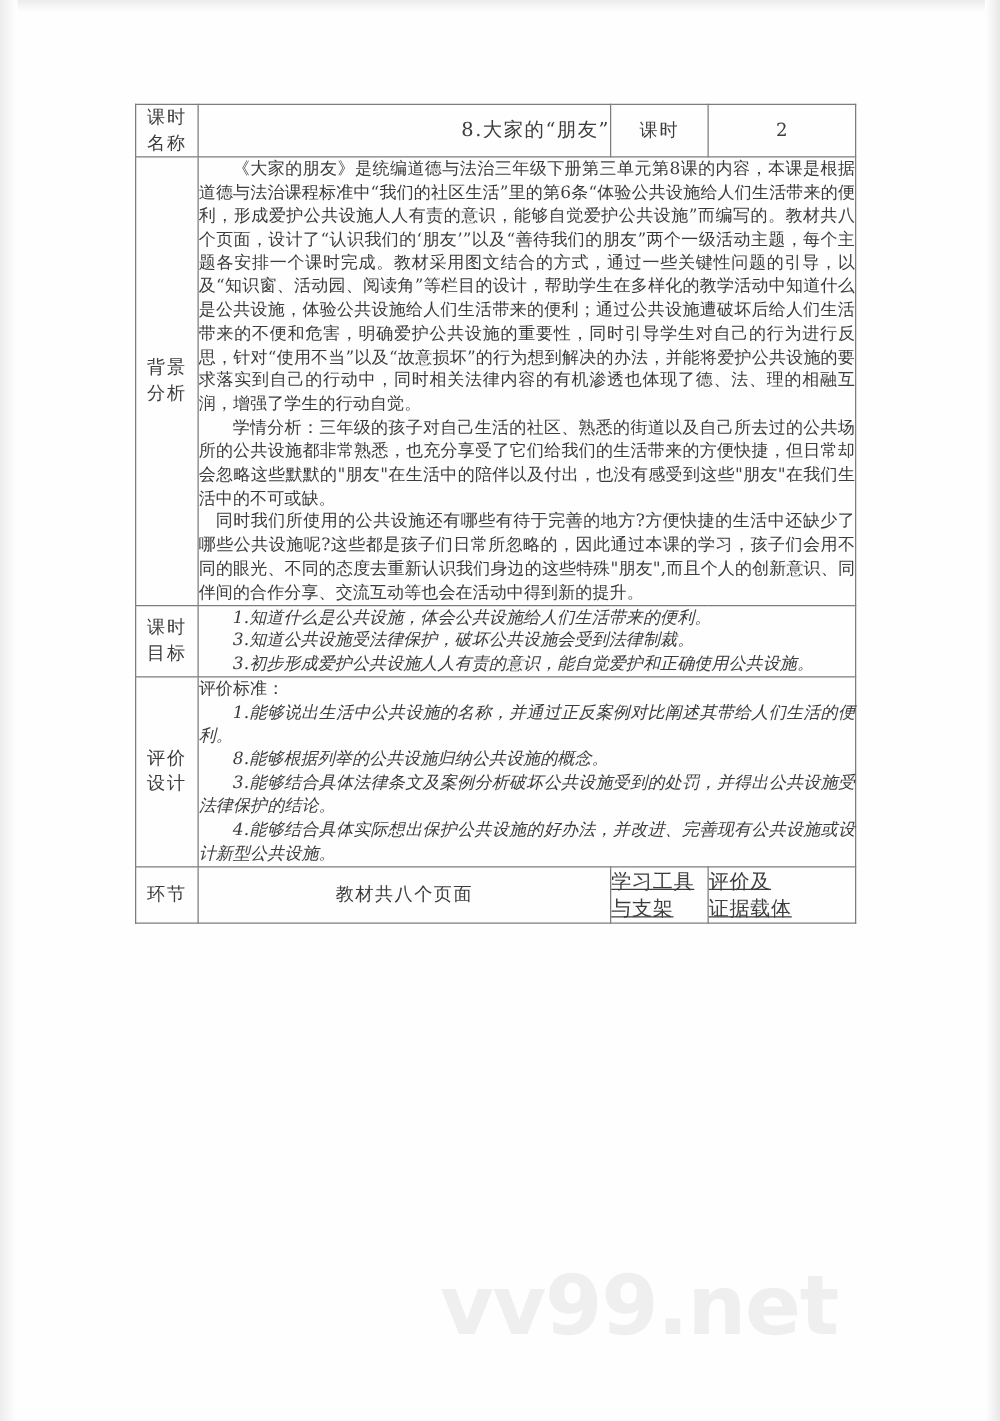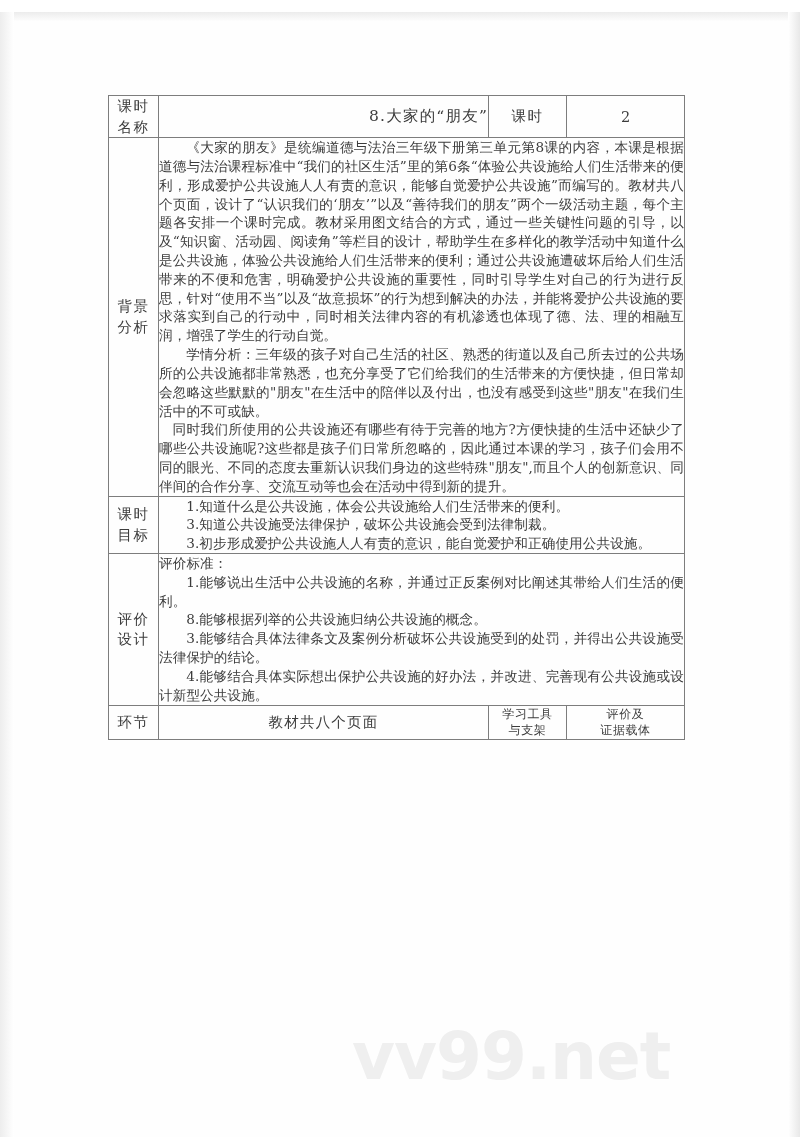--- a/index.html
+++ b/index.html
@@ -15,21 +15,20 @@
     overflow: hidden;
     font-family: "DejaVu Serif", "Liberation Serif", serif;
     color: #3a3a3a;
   }
 
   
   .page {
     position: absolute;
     inset: 0;
     background: #fefefe;
-    margin-top: 12px;
   }
 
   
   .scan-edge-left {
     position: absolute;
     top: 0; left: 0; width: 14px; height: 100%;
     background: linear-gradient(to right, #ededed, #ffffff);
     pointer-events: none;
   }
   .scan-edge-right {
@@ -123,39 +122,40 @@
     text-indent: 2em;
   }
   .body-cell p.indent-sm {
     text-indent: 1em;
   }
 
   
   .obj-line {
     margin: 0;
     text-indent: 2em;
+    font-style: italic;
   }
   .obj-head {
     margin: 0;
     text-indent: 0;
   }
 
   
   .flow-cell {
     text-align: center;
     font-size: 14.5px;
     letter-spacing: 1.2px;
     padding: 14px 4px;
   }
   .two-line-cell {
-    text-align: center;
-    font-size: 12px;
+    font-size: 16px;
     line-height: 1.4;
     letter-spacing: 0.6px;
     padding: 6px 2px;
+    text-decoration: underline;
   }
   .two-line-cell span { display: block; }
 </style>
 </head>
 <body>
 
 <div class="page">
   <div class="scan-edge-top"></div>
   <div class="scan-edge-left"></div>
   <div class="scan-edge-right"></div>

